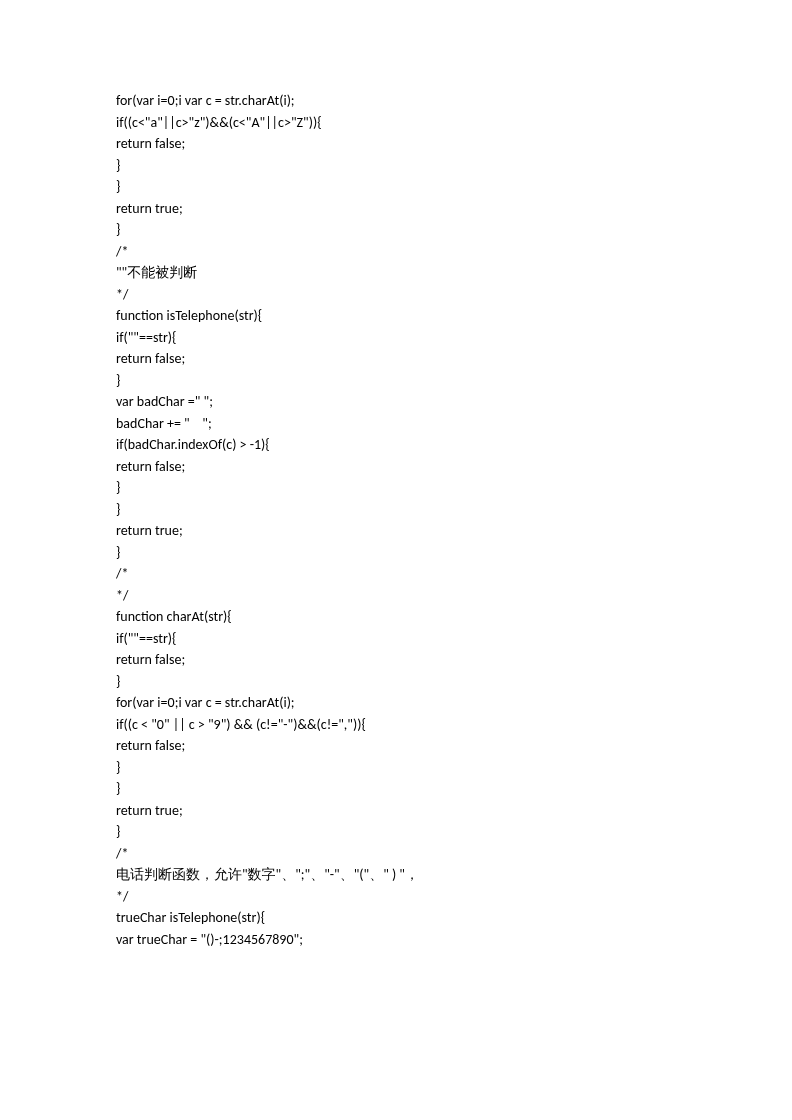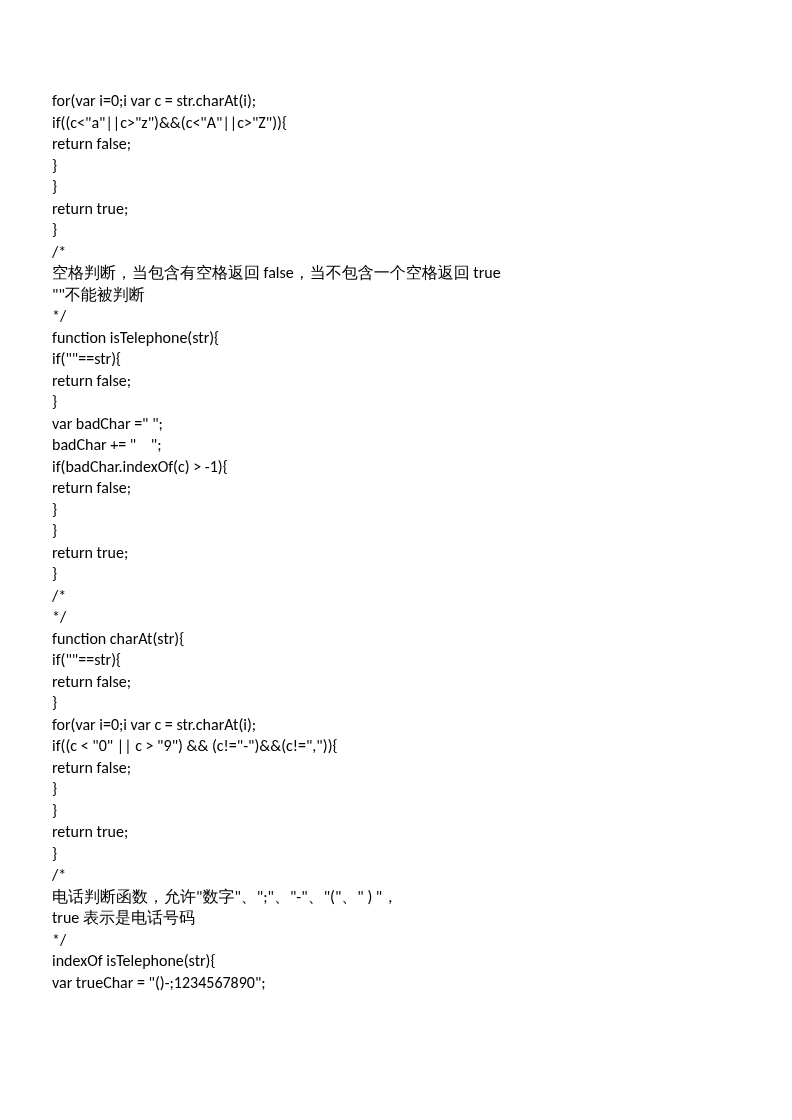--- a/index.html
+++ b/index.html
@@ -5,43 +5,42 @@
   body {
     margin: 0;
     padding: 0;
     background: #ffffff;
     font-family: "Calibri", "Arial", "Microsoft YaHei", sans-serif;
     width: 792px;
     height: 1120px;
     box-sizing: border-box;
   }
   .page {
-    padding: 90px 120px 0 52px;
-    font-size: 16px;
+    padding: 90px 120px 0 116px;
+    font-size: 14px;
     line-height: 21.5px;
     color: #000000;
   }
   .code-line {
     white-space: pre-wrap;
     word-break: break-all;
   }
 </style>
 </head>
 <body>
 
 <div class="page" id="page-container">
     <div class="code-line">for(var i=0;i var c = str.charAt(i);</div>
     <div class="code-line">if((c&lt;"a"||c&gt;"z")&amp;&amp;(c&lt;"A"||c&gt;"Z")){</div>
     <div class="code-line">return false;</div>
     <div class="code-line">}</div>
     <div class="code-line">}</div>
     <div class="code-line">return true;</div>
     <div class="code-line">}</div>
     <div class="code-line">/*</div>
-    <div class="code-line">空格判断，当包含有空格返回 false，当不包含一个空格返回 true</div>
     <div class="code-line">""不能被判断</div>
     <div class="code-line">*/</div>
     <div class="code-line">function isTelephone(str){</div>
     <div class="code-line">if(""==str){</div>
     <div class="code-line">return false;</div>
     <div class="code-line">}</div>
     <div class="code-line">var badChar =" ";</div>
     <div class="code-line">badChar += "    ";</div>
     <div class="code-line">if(badChar.indexOf(c) &gt; -1){</div>
     <div class="code-line">return false;</div>
@@ -57,17 +56,16 @@
     <div class="code-line">}</div>
     <div class="code-line">for(var i=0;i var c = str.charAt(i);</div>
     <div class="code-line">if((c &lt; "0" || c &gt; "9") &amp;&amp; (c!="-")&amp;&amp;(c!=",")){</div>
     <div class="code-line">return false;</div>
     <div class="code-line">}</div>
     <div class="code-line">}</div>
     <div class="code-line">return true;</div>
     <div class="code-line">}</div>
     <div class="code-line">/*</div>
     <div class="code-line">电话判断函数，允许"数字"、";"、"-"、"("、" ) "，</div>
-    <div class="code-line">true 表示是电话号码</div>
     <div class="code-line">*/</div>
-    <div class="code-line">indexOf isTelephone(str){</div>
+    <div class="code-line">trueChar isTelephone(str){</div>
     <div class="code-line">var trueChar = "()-;1234567890";</div>
   </div>
 
 </body></html>

